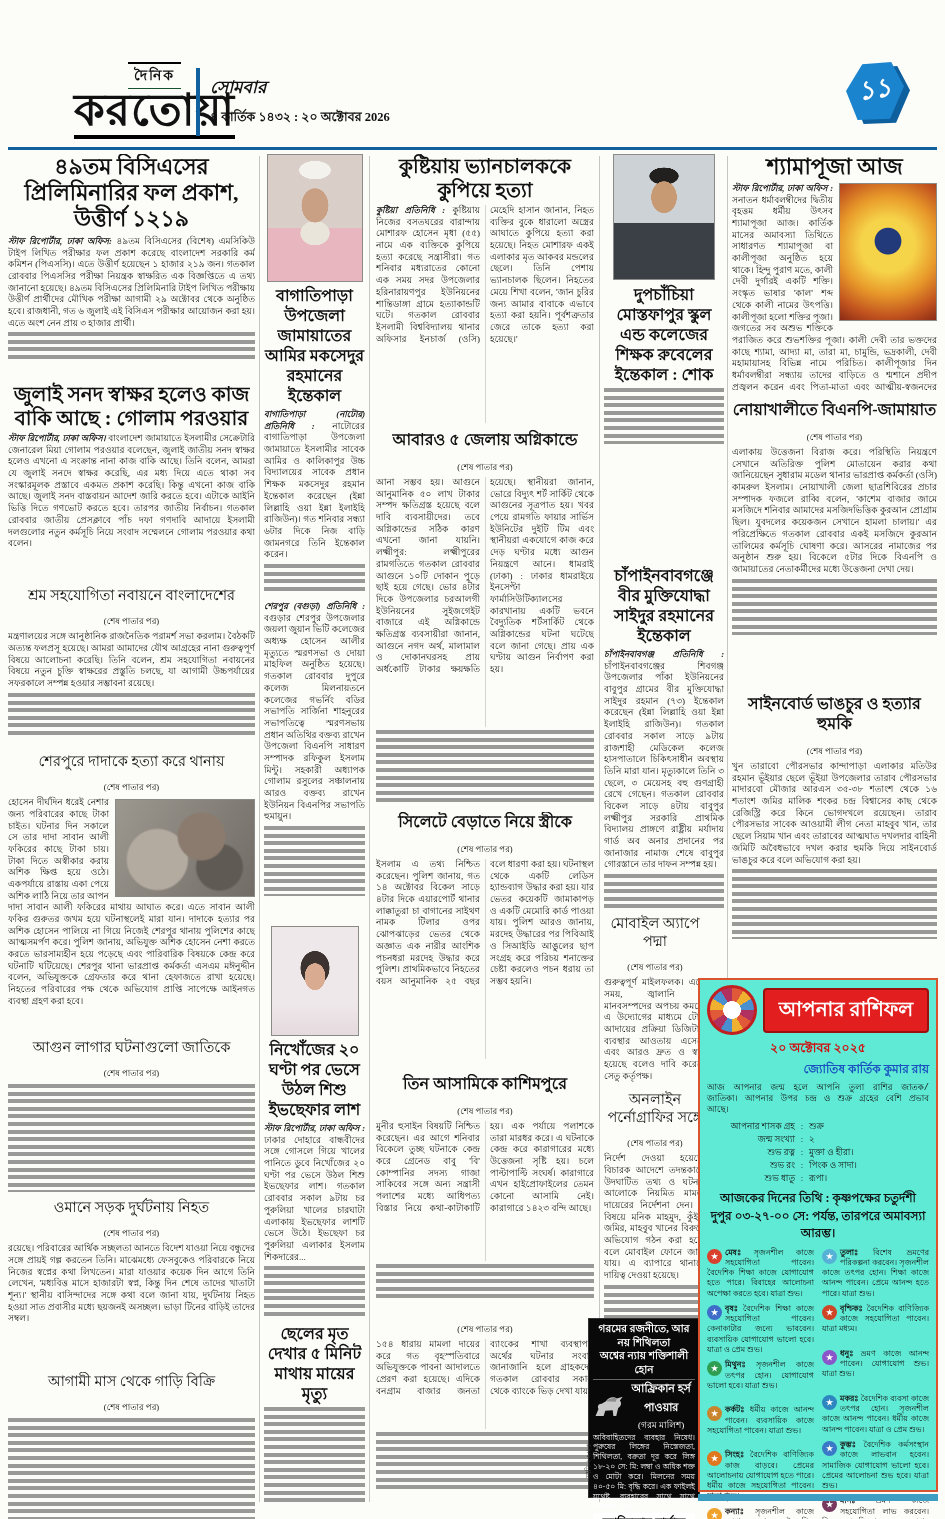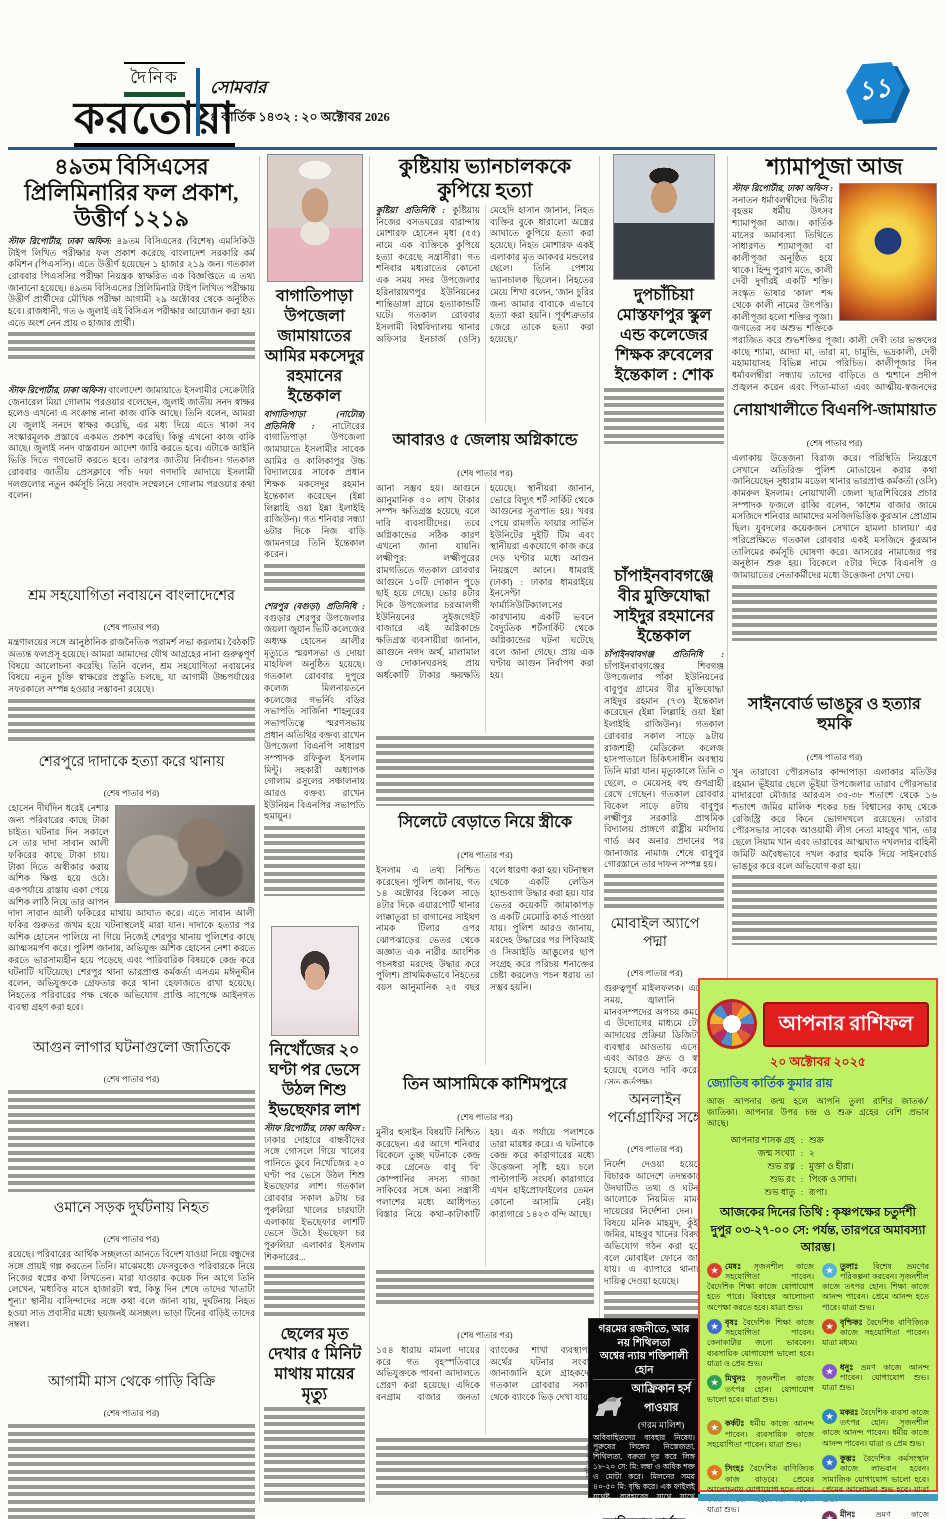--- a/index.html
+++ b/index.html
@@ -1,38 +1,38 @@
 <!DOCTYPE html>
 <html><head>
 <meta charset="utf-8">
 <style>
   html,body{margin:0;padding:0;background:#e8e8e4;}
   #page{position:relative;width:945px;height:1519px;background:#fcfcf9;margin:0 auto;
         font-family:"Liberation Serif","DejaVu Serif",serif;color:#111;overflow:hidden;}
   .abs{position:absolute;}
   
-  .logo-small{font-size:17px;font-weight:normal;letter-spacing:2px;border-top:2px solid #000;border-bottom:5px solid #14532d;padding:0 6px;display:inline-block;}
+  .logo-small{font-size:14px;font-weight:bold;letter-spacing:2px;border-top:2px solid #000;border-bottom:1px solid #14532d;padding:0 6px;display:inline-block;}
   .logo-big{font-size:44px;font-weight:bold;line-height:1.0;letter-spacing:1px;border-bottom:4px solid #000;padding-bottom:2px;}
   .mast-sep{width:4px;background:#10619e;}
   .day{font-size:17px;font-weight:bold;font-style:italic;}
   .date{font-size:12.5px;font-weight:bold;margin-top:6px;}
   .pagehex{width:58px;height:58px;background:#1b84cf;clip-path:polygon(28% 4%,78% 0%,100% 42%,76% 98%,20% 100%,0% 50%);
            display:flex;align-items:center;justify-content:center;}
   .pagehex-sh{width:58px;height:58px;background:#0d5f9e;clip-path:polygon(28% 4%,78% 0%,100% 42%,76% 98%,20% 100%,0% 50%);}
   .pagenum{color:#fff;font-size:26px;font-weight:bold;font-style:italic;transform:rotate(-8deg);}
   .bluerule{background:#10619e;height:3px;}
   .vline{width:1px;background:#c6c6c2;}
   
   .col{position:absolute;top:154px;}
   .art{overflow:hidden;margin-bottom:6px;position:relative;}
   .hl1{font-size:22px;font-weight:bold;text-align:center;line-height:1.18;}
   .hl1b{font-size:20px;font-weight:bold;text-align:center;line-height:1.2;}
   .hl2{font-size:16px;font-weight:bold;text-align:center;line-height:1.25;}
   .hl3{font-size:14.5px;font-weight:normal;text-align:center;line-height:1.25;}
-  .cont{font-size:8.5px;text-align:center;margin:17px 0 2px 0;}
+  .cont{font-size:8.5px;text-align:center;margin:11px 0 2px 0;}
   .by{font-size:8.6px;font-weight:bold;font-style:italic;display:inline;}
   .bd{font-size:9px;line-height:1.3;text-align:justify;color:#141414;}
   .bd2{column-count:2;column-gap:10px;column-rule:1px solid #d5d5d0;}
   .fl{background:repeating-linear-gradient(to bottom,rgba(55,55,55,.5) 0 4px,transparent 4px 7.6px);
       margin-top:3px;}
   
   .ph{border:1px solid #8a8a86;}
   .ph-elder{background:
      radial-gradient(ellipse 26px 15px at 50% 12%,#f4f2ec 0 60%,transparent 62%),
      radial-gradient(ellipse 22px 28px at 50% 40%,#c9a084 0 60%,transparent 62%),
@@ -56,31 +56,31 @@
      radial-gradient(circle at 50% 45%,#f6d44a 0 30%,#e89a2a 55%,#c2541f 80%,#8a2a14 100%);}
   
   .ad{background:#090909;color:#fff;border:1px solid #333;text-align:center;padding:3px 4px;}
   .ad-h{font-size:10.5px;font-weight:bold;line-height:1.3;border-bottom:1px solid #666;padding-bottom:2px;}
   .ad-prod{font-size:11px;font-weight:bold;}
   .ad-sub{font-size:9px;}
   .ad-bd{font-size:7.6px;line-height:1.3;text-align:justify;}
   .ad-ph{font-size:12.5px;font-weight:bold;background:#fff;color:#000;margin:2px 0;padding:1px 0;}
   .vert{transform:rotate(-90deg);transform-origin:left top;font-size:7px;color:#333;white-space:nowrap;}
   
-  #rashi{background:#bef264;border:2px solid #d9532f;padding:19px 7px;box-sizing:border-box;}
+  #rashi{background:#5eead4;border:2px solid #d9532f;padding:5px 7px;box-sizing:border-box;}
   .r-head{display:flex;align-items:center;gap:6px;}
   .wheel{width:44px;height:44px;border-radius:50%;border:3px solid #c02020;flex:0 0 auto;
          background:radial-gradient(circle,#fff 0 28%,transparent 29%),
          conic-gradient(#e05a3a 0 30deg,#f0b030 30deg 60deg,#4a8fd0 60deg 90deg,#b03060 90deg 120deg,
                         #e05a3a 120deg 150deg,#f0b030 150deg 180deg,#4a8fd0 180deg 210deg,#b03060 210deg 240deg,
                         #e05a3a 240deg 270deg,#f0b030 270deg 300deg,#4a8fd0 300deg 330deg,#b03060 330deg 360deg);}
   .r-title{flex:1;background:#e31e1e;color:#fff;font-size:20px;font-weight:bold;text-align:center;
            border:2px solid #9c0f0f;border-radius:4px;padding:4px 0;}
   .r-date{color:#d01010;font-size:12.5px;font-weight:bold;text-align:center;margin-top:4px;}
-  .r-astro{color:#1a52c0;font-size:12px;font-weight:bold;text-align:left;margin:1px 0 3px 0;}
+  .r-astro{color:#1a52c0;font-size:12px;font-weight:bold;text-align:right;margin:1px 0 3px 0;}
   .r-intro{font-size:8.6px;text-align:justify;line-height:1.3;font-family:Liberation Mono, monospace;}
   .r-row{font-size:8.8px;line-height:1.5;display:flex;}
   .r-lab{width:88px;text-align:right;}
   .r-col{width:14px;text-align:center;}
   .r-tithi{font-size:12px;font-weight:bold;text-align:center;line-height:1.45;margin:5px 0;}
   .signs{display:flex;gap:8px;}
   .scol{flex:1;}
   .sign{font-size:7.9px;text-align:justify;line-height:1.3;margin-bottom:5px;min-height:40px;}
   .sicon{float:left;width:15px;height:15px;border-radius:50%;margin:1px 3px 1px 0;
          color:#fff;font-size:8px;text-align:center;line-height:15px;font-weight:bold;}
@@ -112,20 +112,21 @@
   <div class="abs vline" style="left:599px;top:156px;height:1346px;"></div>
   <div class="abs vline" style="left:727px;top:156px;height:1346px;"></div>
 
   <div class="col" style="left:8px;width:247px;">
     <div class="art" style="height:222px;">
       <div class="hl1">৪৯তম বিসিএসের প্রিলিমিনারির ফল প্রকাশ, উত্তীর্ণ ১২১৯</div>
       <div class="bd" style="margin-top:4px;"><span class="by">স্টাফ রিপোর্টার, ঢাকা অফিস:</span> <span>৪৯তম বিসিএসের (বিশেষ) এমসিকিউ টাইপ লিখিত পরীক্ষার ফল প্রকাশ করেছে বাংলাদেশ সরকারি কর্ম কমিশন (পিএসসি)। এতে উত্তীর্ণ হয়েছেন ১ হাজার ২১৯ জন। গতকাল রোববার পিএসসির পরীক্ষা নিয়ন্ত্রক স্বাক্ষরিত এক বিজ্ঞপ্তিতে এ তথ্য জানানো হয়েছে। ৪৯তম বিসিএসের প্রিলিমিনারি টাইপ লিখিত পরীক্ষায় উত্তীর্ণ প্রার্থীদের মৌখিক পরীক্ষা আগামী ২৯ অক্টোবর থেকে অনুষ্ঠিত হবে। রাজধানী, গত ৬ জুলাই এই বিসিএস পরীক্ষার আয়োজন করা হয়। এতে অংশ নেন প্রায় ৩ হাজার প্রার্থী।</span></div>
       <div class="fl" style="height:30px;"></div>
     </div>
     <div class="art" style="height:198px;">
+      <div class="hl1b">জুলাই সনদ স্বাক্ষর হলেও কাজ বাকি আছে : গোলাম পরওয়ার</div>
       <div class="bd" style="margin-top:3px;"><span class="by">স্টাফ রিপোর্টার, ঢাকা অফিস।</span> <span>বাংলাদেশ জামায়াতে ইসলামীর সেক্রেটারি জেনারেল মিয়া গোলাম পরওয়ার বলেছেন, জুলাই জাতীয় সনদ স্বাক্ষর হলেও এখনো এ সংক্রান্ত নানা কাজ বাকি আছে। তিনি বলেন, আমরা যে জুলাই সনদে স্বাক্ষর করেছি, এর মধ্য দিয়ে এতে থাকা সব সংস্কারমূলক প্রস্তাবে একমত প্রকাশ করেছি। কিন্তু এখনো কাজ বাকি আছে। জুলাই সনদ বাস্তবায়ন আদেশ জারি করতে হবে। এটাকে আইনি ভিত্তি দিতে গণভোট করতে হবে। তারপর জাতীয় নির্বাচন। গতকাল রোববার জাতীয় প্রেসক্লাবে পাঁচ দফা গণদাবি আদায়ে ইসলামী দলগুলোর নতুন কর্মসূচি নিয়ে সংবাদ সম্মেলনে গোলাম পরওয়ার কথা বলেন।</span></div>
     </div>
     <div class="art" style="height:160px;">
       <div class="hl3">শ্রম সহযোগিতা নবায়নে বাংলাদেশের</div>
       <div class="cont">(শেষ পাতার পর)</div>
       <div class="bd">মন্ত্রণালয়ের সঙ্গে আনুষ্ঠানিক রাজনৈতিক পরামর্শ সভা করলাম। বৈঠকটি অত্যন্ত ফলপ্রসূ হয়েছে। আমরা আমাদের যৌথ আগ্রহের নানা গুরুত্বপূর্ণ বিষয়ে আলোচনা করেছি। তিনি বলেন, শ্রম সহযোগিতা নবায়নের বিষয়ে নতুন চুক্তি স্বাক্ষরের প্রস্তুতি চলছে, যা আগামী উচ্চপর্যায়ের সফরকালে সম্পন্ন হওয়ার সম্ভাবনা রয়েছে।</div>
       <div class="fl" style="height:46px;"></div>
     </div>
     <div class="art" style="height:280px;">
       <div class="hl3">শেরপুরে দাদাকে হত্যা করে থানায়</div>

